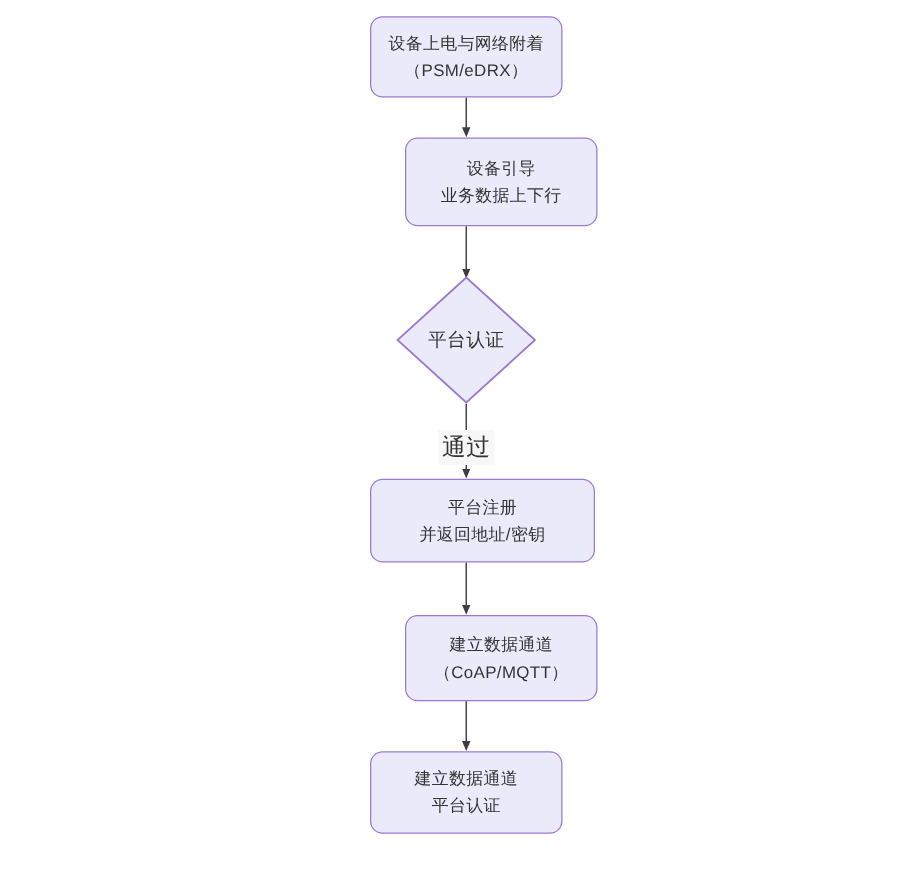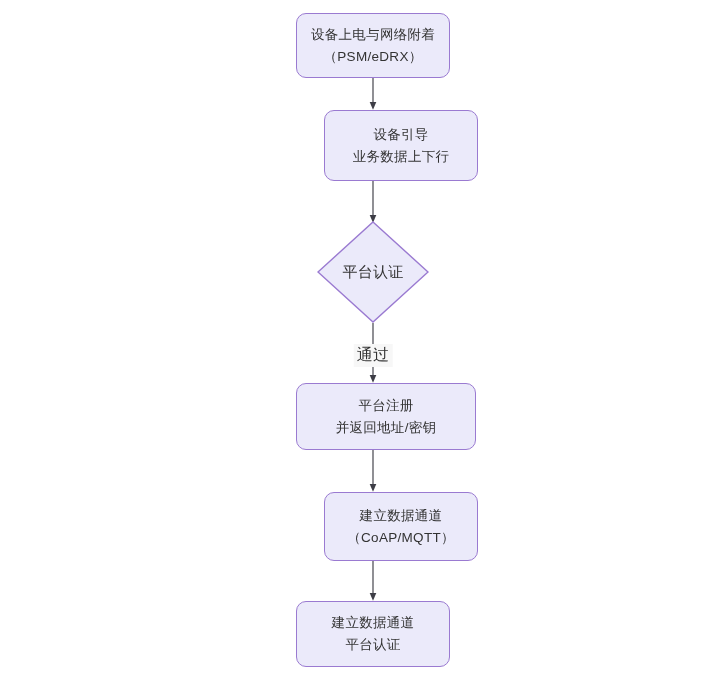--- a/index.html
+++ b/index.html
@@ -64,21 +64,21 @@
     justify-content: center;
     color: #333333;
     font-size: 15px;
     letter-spacing: 0.3px;
     white-space: nowrap;
   }
   .edge-label {
     position: absolute;
     background: #f7f7f7;
     color: #333333;
-    font-size: 16px;
+    font-size: 19px;
     letter-spacing: 0.3px;
     padding: 1px 3px;
     white-space: nowrap;
     transform: translateX(-50%);
   }
   .arrow-svg {
     position: absolute;
     left: 0;
     top: 0;
     width: 726px;

